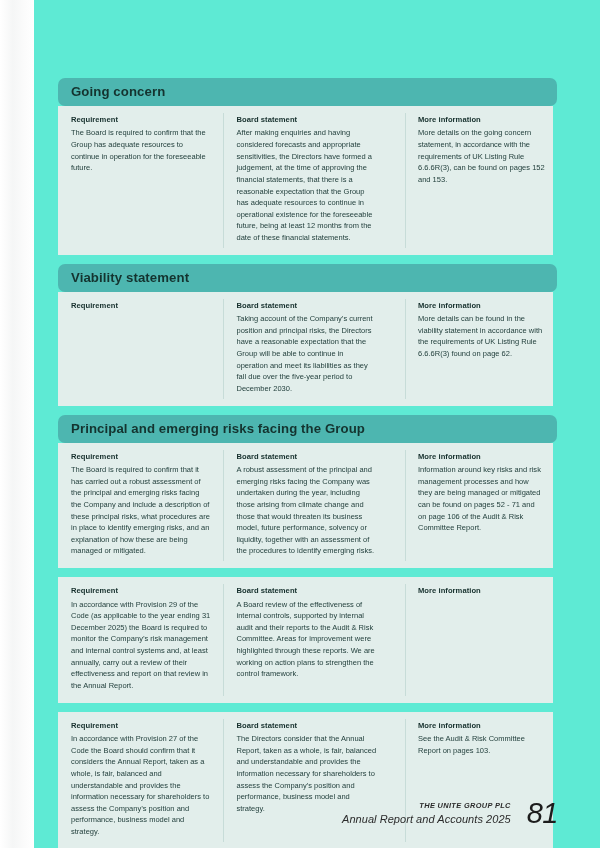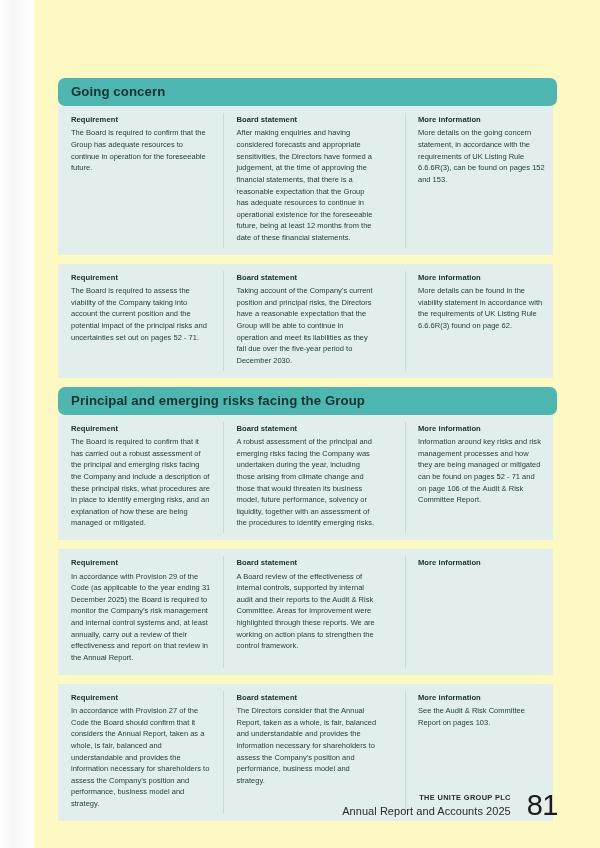--- a/index.html
+++ b/index.html
@@ -13,21 +13,21 @@
     overflow: hidden;
     background: #ffffff;
     font-family: "Liberation Sans", sans-serif;
     -webkit-font-smoothing: antialiased;
   }
 
   .page {
     position: relative;
     width: 600px;
     height: 848px;
-    background: #fef9c3;
+    background: #5eead4;
     box-sizing: border-box;
     overflow: hidden;
   }
 
   
   .gutter-shade {
     position: absolute;
     left: 0;
     top: 0;
     width: 34px;
@@ -111,24 +111,25 @@
     color: #23403d;
     line-height: 1.55;
     margin: 0;
     letter-spacing: 0.01px;
   }
 
   
   .footer {
     position: absolute;
     right: 42px;
-    bottom: 28px;
+    bottom: 20px;
     display: flex;
     align-items: center;
     justify-content: flex-end;
+    font-style: italic;
   }
   .footer-text {
     text-align: right;
     margin-right: 16px;
   }
   .footer-line1 {
     font-size: 7.4px;
     font-weight: bold;
     color: #2b2b2b;
     letter-spacing: 0.35px;
@@ -171,24 +172,26 @@
           <p class="col-text">After making enquiries and having considered forecasts and appropriate sensitivities, the Directors have formed a judgement, at the time of approving the financial statements, that there is a reasonable expectation that the Group has adequate resources to continue in operational existence for the foreseeable future, being at least 12 months from the date of these financial statements.</p>
         </div>
         <div class="col c3">
           <p class="col-head">More information</p>
           <p class="col-text">More details on the going concern statement, in accordance with the requirements of UK Listing Rule 6.6.6R(3), can be found on pages 152 and 153.</p>
         </div>
       </div>
     </div>
 
     <div class="section">
-      <div class="section-body">
-        <div class="col c1">
-          <p class="col-head">Requirement</p>
-          <p class="col-text">The Board is required to assess the viability of the Company taking into account the current position and the potential impact of the principal risks and uncertainties set out on pages 52 - 71.</p>
+      <div class="section-header">
+        <span class="title">Viability statement</span>
+      </div>
+      <div class="section-body">
+        <div class="col c1">
+          <p class="col-head">Requirement</p>
         </div>
         <div class="col c2">
           <p class="col-head">Board statement</p>
           <p class="col-text">Taking account of the Company’s current position and principal risks, the Directors have a reasonable expectation that the Group will be able to continue in operation and meet its liabilities as they fall due over the five-year period to December 2030.</p>
         </div>
         <div class="col c3">
           <p class="col-head">More information</p>
           <p class="col-text">More details can be found in the viability statement in accordance with the requirements of UK Listing Rule 6.6.6R(3) found on page 62.</p>
         </div>
       </div>

